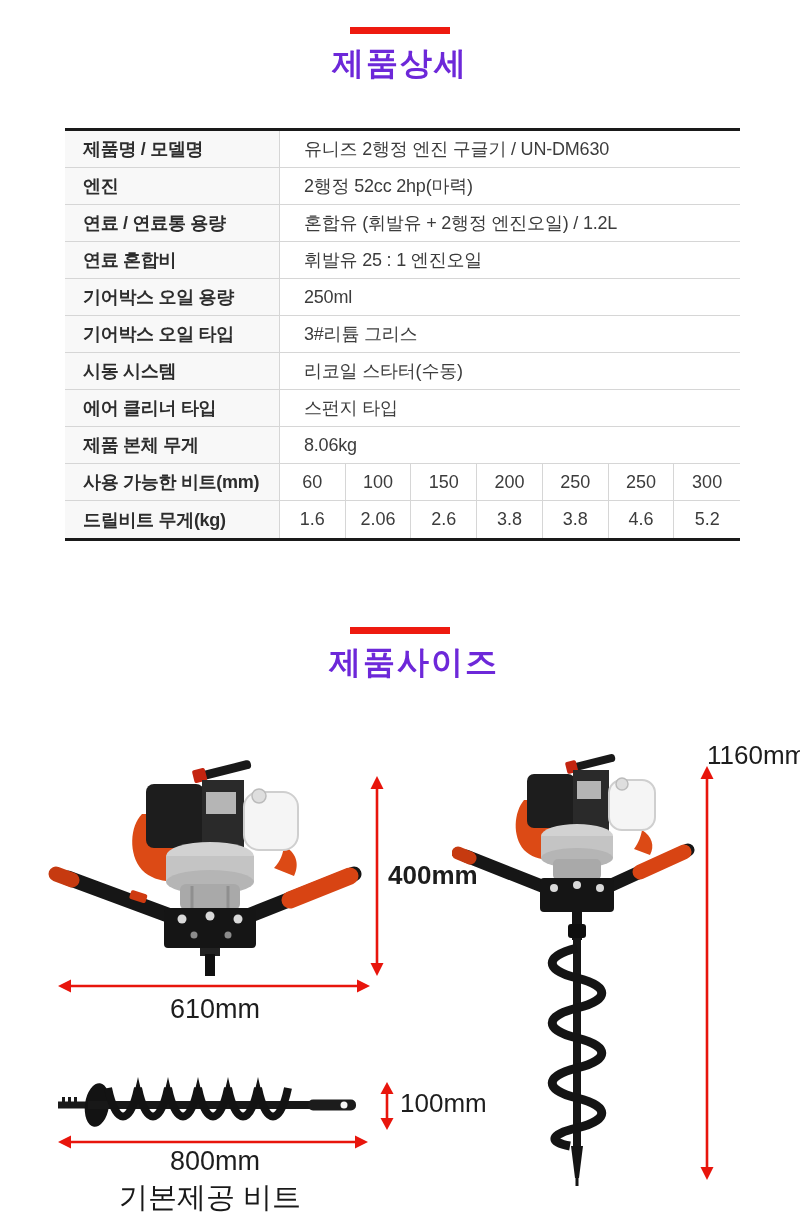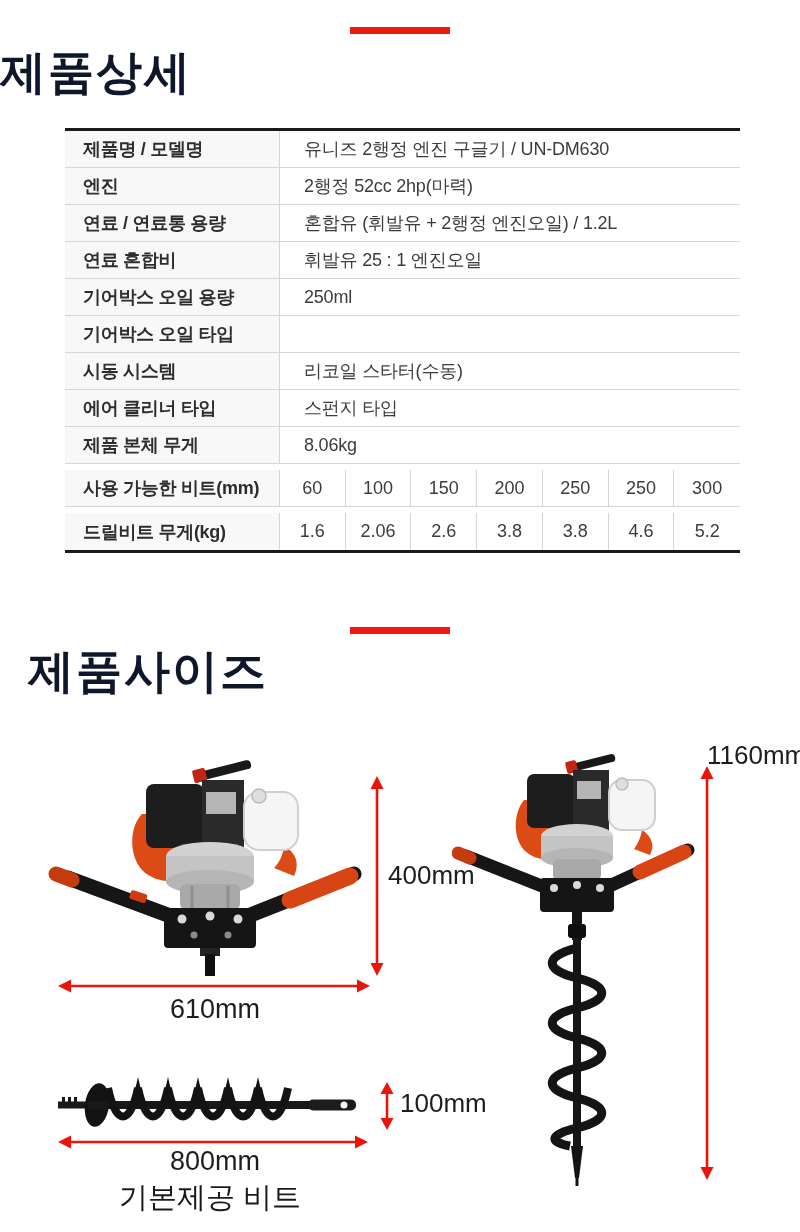--- a/index.html
+++ b/index.html
@@ -3,40 +3,40 @@
 <meta charset="utf-8">
 <style>
   * { margin:0; padding:0; box-sizing:border-box; }
   html,body { background:#ffffff; }
   body {
     width:800px; height:1232px; position:relative; overflow:hidden;
     font-family:"Liberation Sans","DejaVu Sans",sans-serif; color:#1b1b1b;
   }
   .accent-bar { position:absolute; left:350px; width:100px; height:7px; background:#ee1a10; }
   .section-title {
-    position:absolute; left:0; width:800px; 
-    font-size:46px; font-weight:900; color:#0f172a; letter-spacing:2px;
+    position:absolute; left:0; width:800px; text-align:center;
+    font-size:32px; font-weight:900; color:#6d28d9; letter-spacing:2px;
   }
   
   .spec-table {
     position:absolute; left:65px; top:128px; width:675px;
     border-top:3px solid #1a1a1a; border-bottom:3px solid #1a1a1a;
   }
   .spec-row { display:grid; grid-template-columns:215px 1fr; height:37px; border-bottom:1px solid #d6d6d6; }
   .spec-row:last-child { border-bottom:none; }
   .spec-row .label {
     background:#f8f8f8; border-right:1px solid #d6d6d6;
     display:flex; align-items:center; padding-left:18px;
     font-size:18px; font-weight:700; color:#2d2d2d; letter-spacing:-0.3px;
   }
   .spec-row .value {
     display:flex; align-items:center; padding-left:24px;
     font-size:18px; color:#3c3c3c; letter-spacing:-0.2px;
   }
-  .spec-row.multi { grid-template-columns:215px repeat(7,1fr);margin-top:6px; }
+  .spec-row.multi { grid-template-columns:215px repeat(7,1fr); }
   .spec-row.multi .cell {
     display:flex; align-items:center; justify-content:center;
     font-size:18px; color:#3c3c3c; border-right:1px solid #d6d6d6;
   }
   .spec-row.multi .cell:last-child { border-right:none; }
   
   .dim-label { position:absolute; font-size:26px; color:#1d1d1d; font-weight:500; letter-spacing:0; }
   .dim-label.centered { text-align:center; }
   .bit-caption { position:absolute; font-size:29px; color:#191919; font-weight:400; text-align:center; }
   svg { position:absolute; display:block; }
@@ -63,20 +63,21 @@
   <div class="spec-row">
     <div class="label">연료 혼합비</div>
     <div class="value">휘발유 25 : 1 엔진오일</div>
   </div>
   <div class="spec-row">
     <div class="label">기어박스 오일 용량</div>
     <div class="value">250ml</div>
   </div>
   <div class="spec-row">
     <div class="label">기어박스 오일 타입</div>
+    <div class="value">3#리튬 그리스</div>
   </div>
   <div class="spec-row">
     <div class="label">시동 시스템</div>
     <div class="value">리코일 스타터(수동)</div>
   </div>
   <div class="spec-row">
     <div class="label">에어 클리너 타입</div>
     <div class="value">스펀지 타입</div>
   </div>
   <div class="spec-row">
@@ -140,21 +141,21 @@
   <circle cx="182" cy="179" r="3.5" fill="#8b8b8b"></circle>
   <rect x="154" y="192" width="20" height="8" fill="#222222"></rect>
   <rect x="159" y="198" width="10" height="22" fill="#101010"></rect>
 </svg>
 
 <svg style="left:369px; top:776px;" width="16" height="200" viewBox="0 0 16 200">
   <polygon points="8,0 1.5,13 14.5,13" fill="#e8150c"></polygon>
   <line x1="8" y1="11" x2="8" y2="189" stroke="#e8150c" stroke-width="2.6"></line>
   <polygon points="8,200 1.5,187 14.5,187" fill="#e8150c"></polygon>
 </svg>
-<div class="dim-label" style="left:388px; top:860px;">400mm</div>
+<div class="dim-label" style="left:388px; top:860px;font-weight:bold;">400mm</div>
 
 <svg style="left:58px; top:978px;" width="312" height="16" viewBox="0 0 312 16">
   <polygon points="0,8 13,1.5 13,14.5" fill="#e8150c"></polygon>
   <line x1="11" y1="8" x2="301" y2="8" stroke="#e8150c" stroke-width="2.6"></line>
   <polygon points="312,8 299,1.5 299,14.5" fill="#e8150c"></polygon>
 </svg>
 <div class="dim-label centered" style="left:130px; top:994px; width:170px; font-size:27px;">610mm</div>
 
 <svg style="left:452px; top:750px;" width="250" height="440" viewBox="0 0 250 440">
   <g transform="rotate(-14 140 14)">

